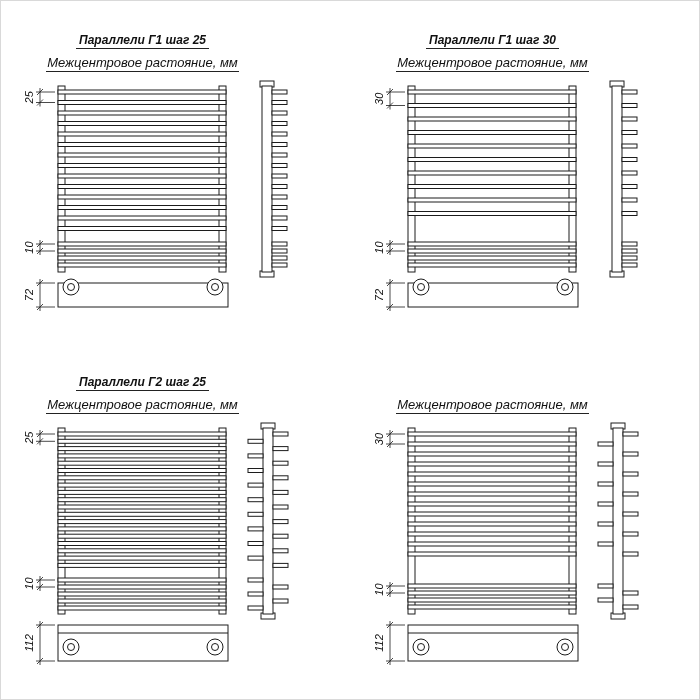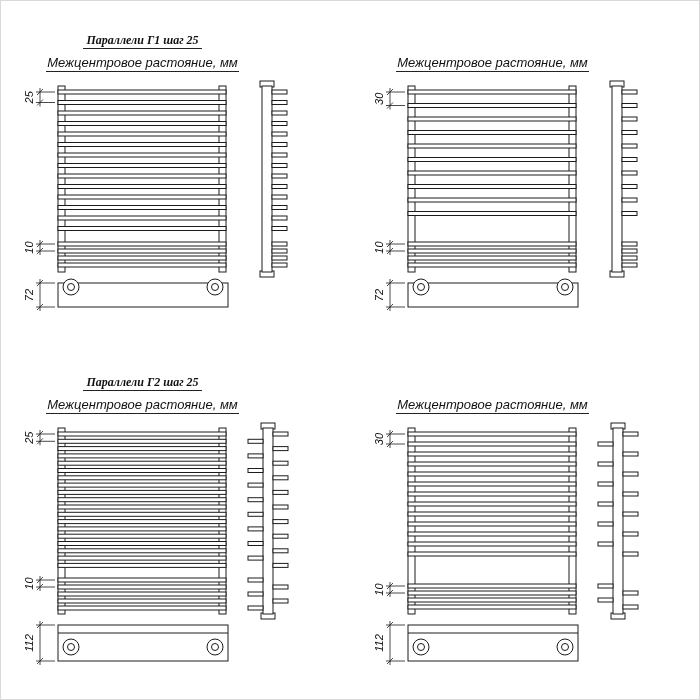--- a/index.html
+++ b/index.html
@@ -6,21 +6,21 @@
   body{width:700px;height:700px;font-family:"Liberation Sans",sans-serif;}
   .sheet{position:relative;width:700px;height:700px;background:#fff;outline:1px solid #d9d9d9;outline-offset:-1px;overflow:hidden;}
   .panel{position:absolute;width:350px;height:350px;}
   .panel:nth-of-type(1){left:0;top:0;}
   .panel:nth-of-type(2){left:350px;top:0;}
   .panel:nth-of-type(3){left:0;top:342px;}
   .panel:nth-of-type(4){left:350px;top:342px;}
   .panel svg{position:absolute;left:0;top:0;}
   .ptitle{position:absolute;left:15px;top:33px;width:255px;text-align:center;
           font-style:italic;font-weight:bold;font-size:12px;color:#111;}
-  .ptitle span{border-bottom:1px solid #222;padding:0 3px 1px;font-family:Liberation Serif, serif;}
+  .ptitle span{border-bottom:1px solid #222;padding:0 3px 1px;}
   .psub{position:absolute;left:15px;top:55px;width:255px;text-align:center;
         font-style:italic;font-size:13px;color:#111;}
   .psub span{border-bottom:1px solid #222;padding:0 1px 1px;}
   .solid{fill:#fff;stroke:#1c1c1c;stroke-width:1;}
   .thin{stroke:#1c1c1c;stroke-width:0.8;fill:none;}
   text.dim{font-family:"Liberation Sans",sans-serif;font-style:italic;font-size:11px;
            fill:#111;text-anchor:middle;}
 </style>
 </head>
 <body>
@@ -100,20 +100,21 @@
           <line x1="37" y1="286" x2="43" y2="280"></line>
           <line x1="37" y1="310" x2="43" y2="304"></line>
         </g>
       <text class="dim" x="33" y="97.25" transform="rotate(-90 33 97.25)">25</text>
       <text class="dim" x="33" y="247.5" transform="rotate(-90 33 247.5)">10</text>
       <text class="dim" x="33" y="295" transform="rotate(-90 33 295)">72</text>
     </svg>
   </section>
 
   <section class="panel">
+    <div class="ptitle"><span>Параллели Г1 шаг 30</span></div>
     <div class="psub"><span>Межцентровое растояние, мм</span></div>
     <svg width="350" height="350" viewBox="0 0 350 350">
       <g class="solid">
           <rect x="58" y="86" width="7" height="186"></rect>
           <rect x="219" y="86" width="7" height="186"></rect>
           <rect x="58" y="90" width="168" height="4"></rect>
           <rect x="58" y="103.5" width="168" height="4"></rect>
           <rect x="58" y="117" width="168" height="4"></rect>
           <rect x="58" y="130.5" width="168" height="4"></rect>
           <rect x="58" y="144" width="168" height="4"></rect>

